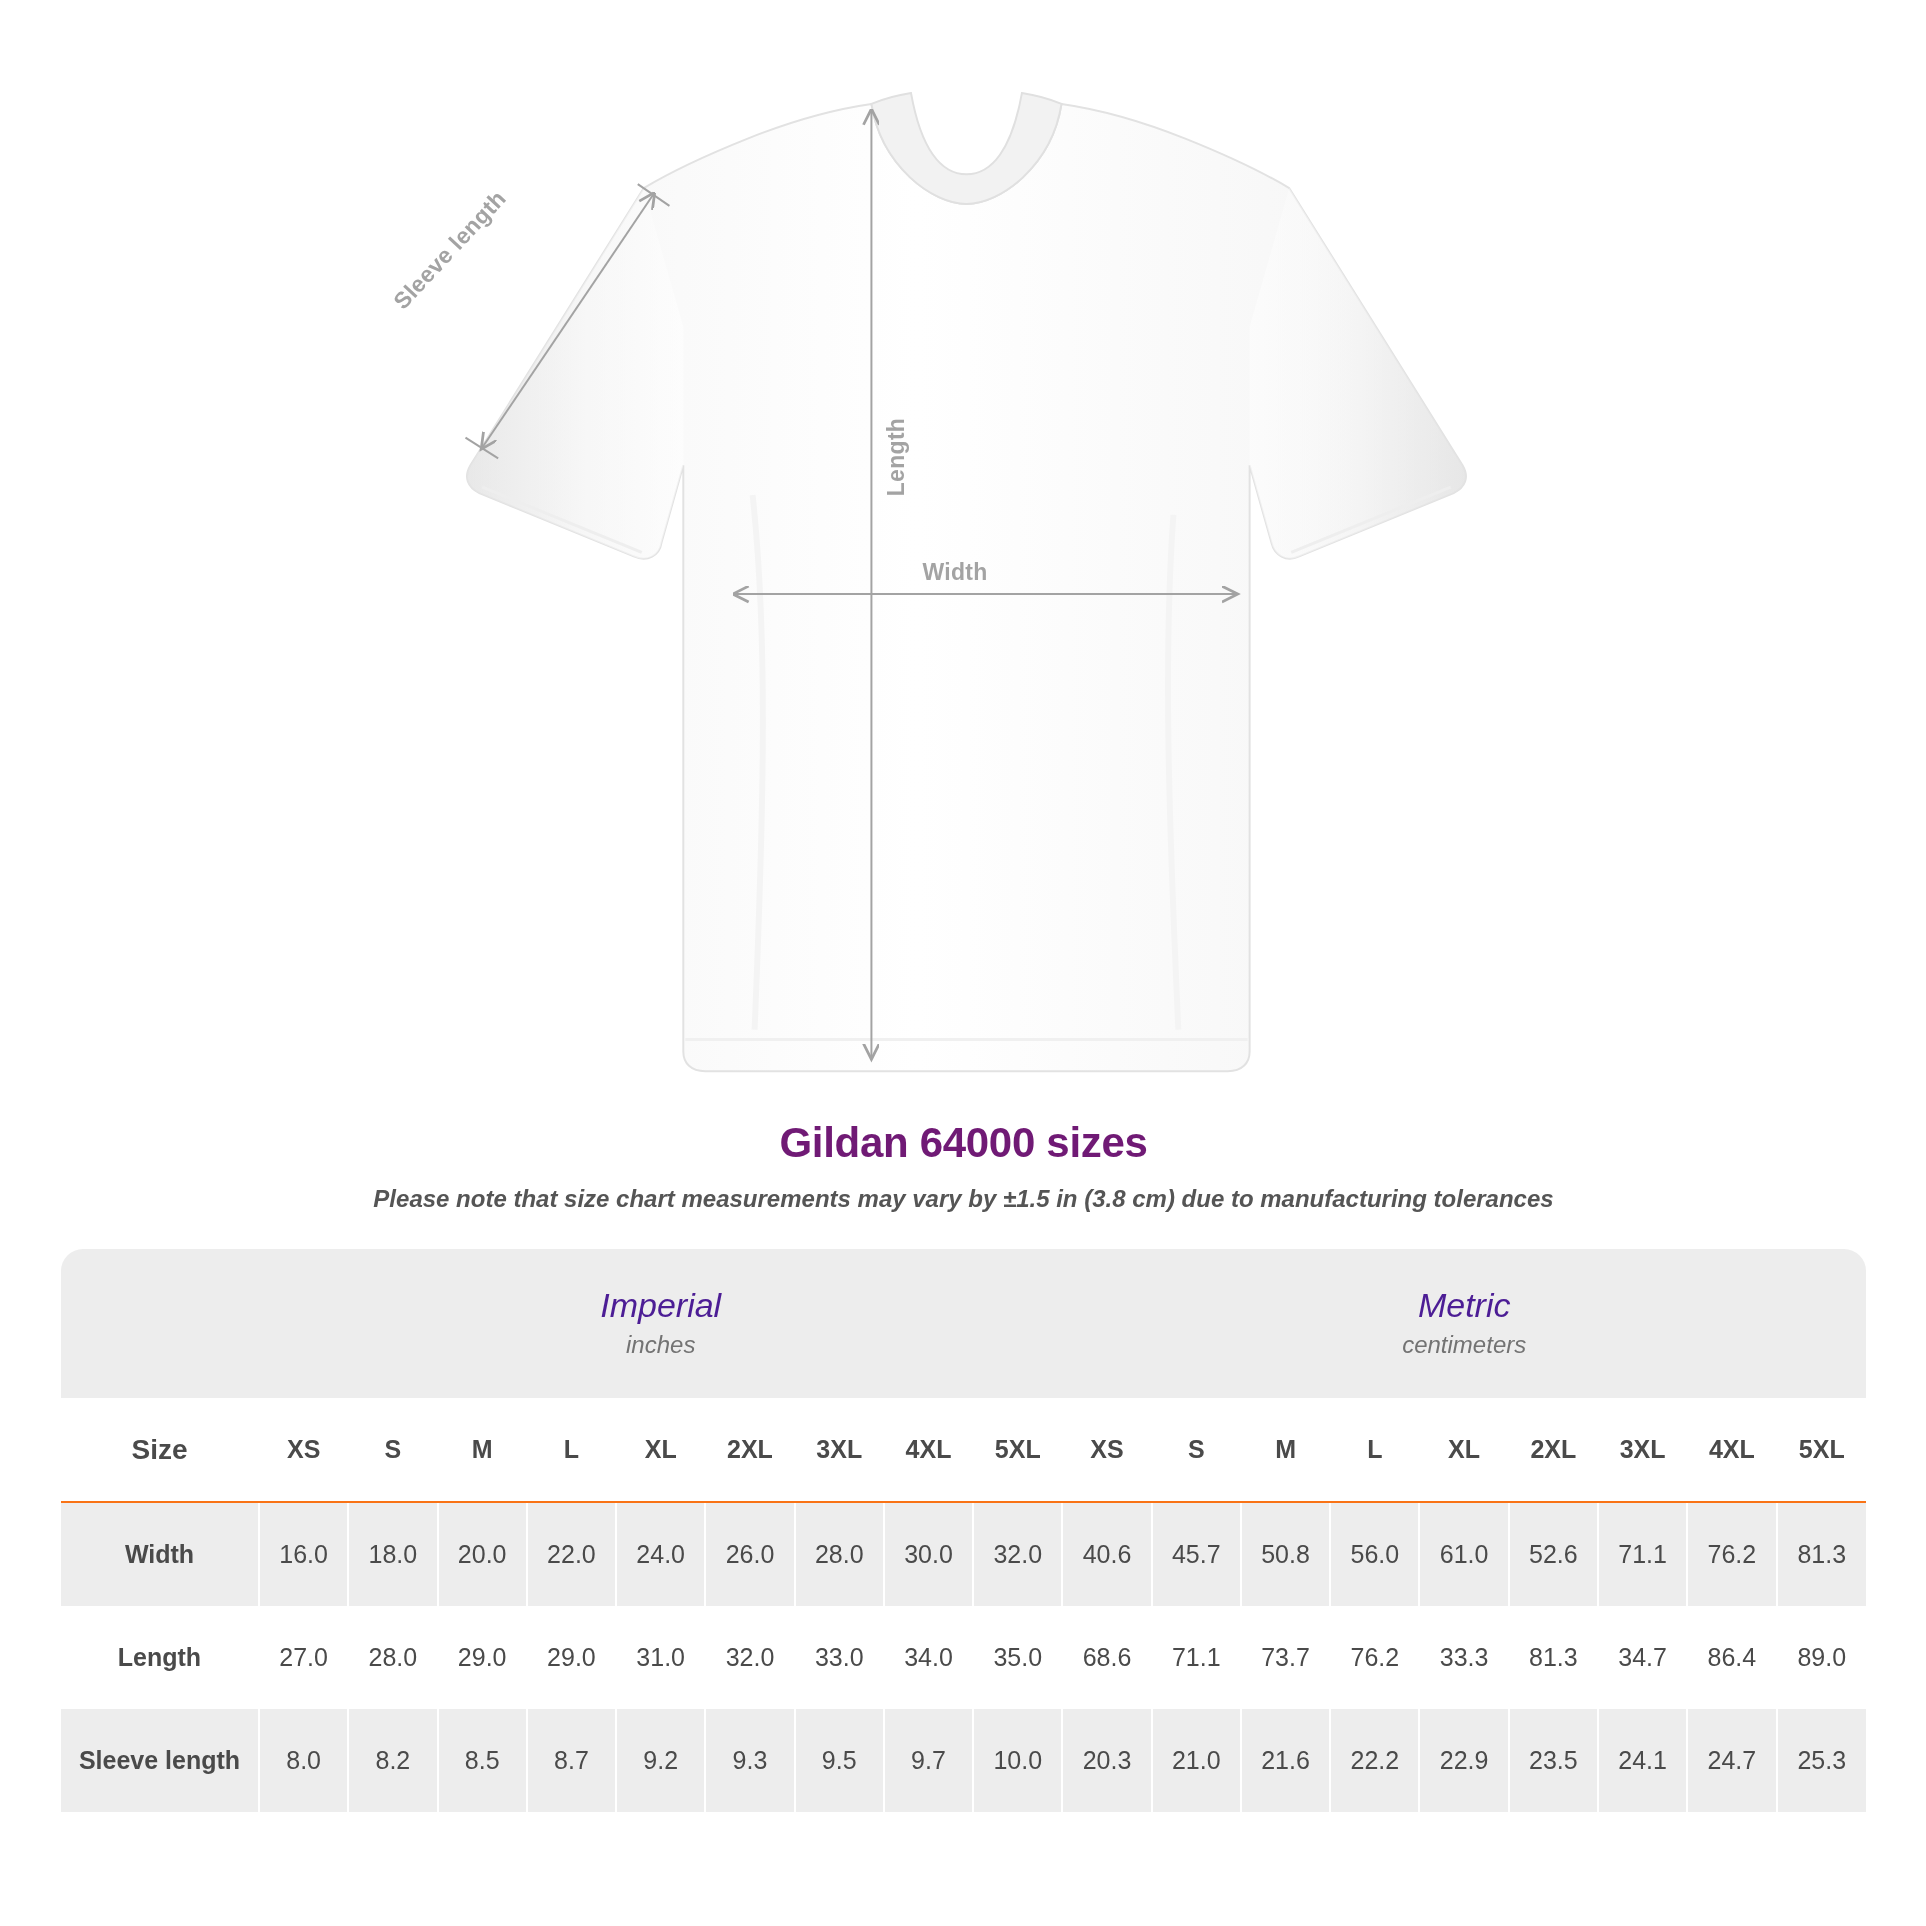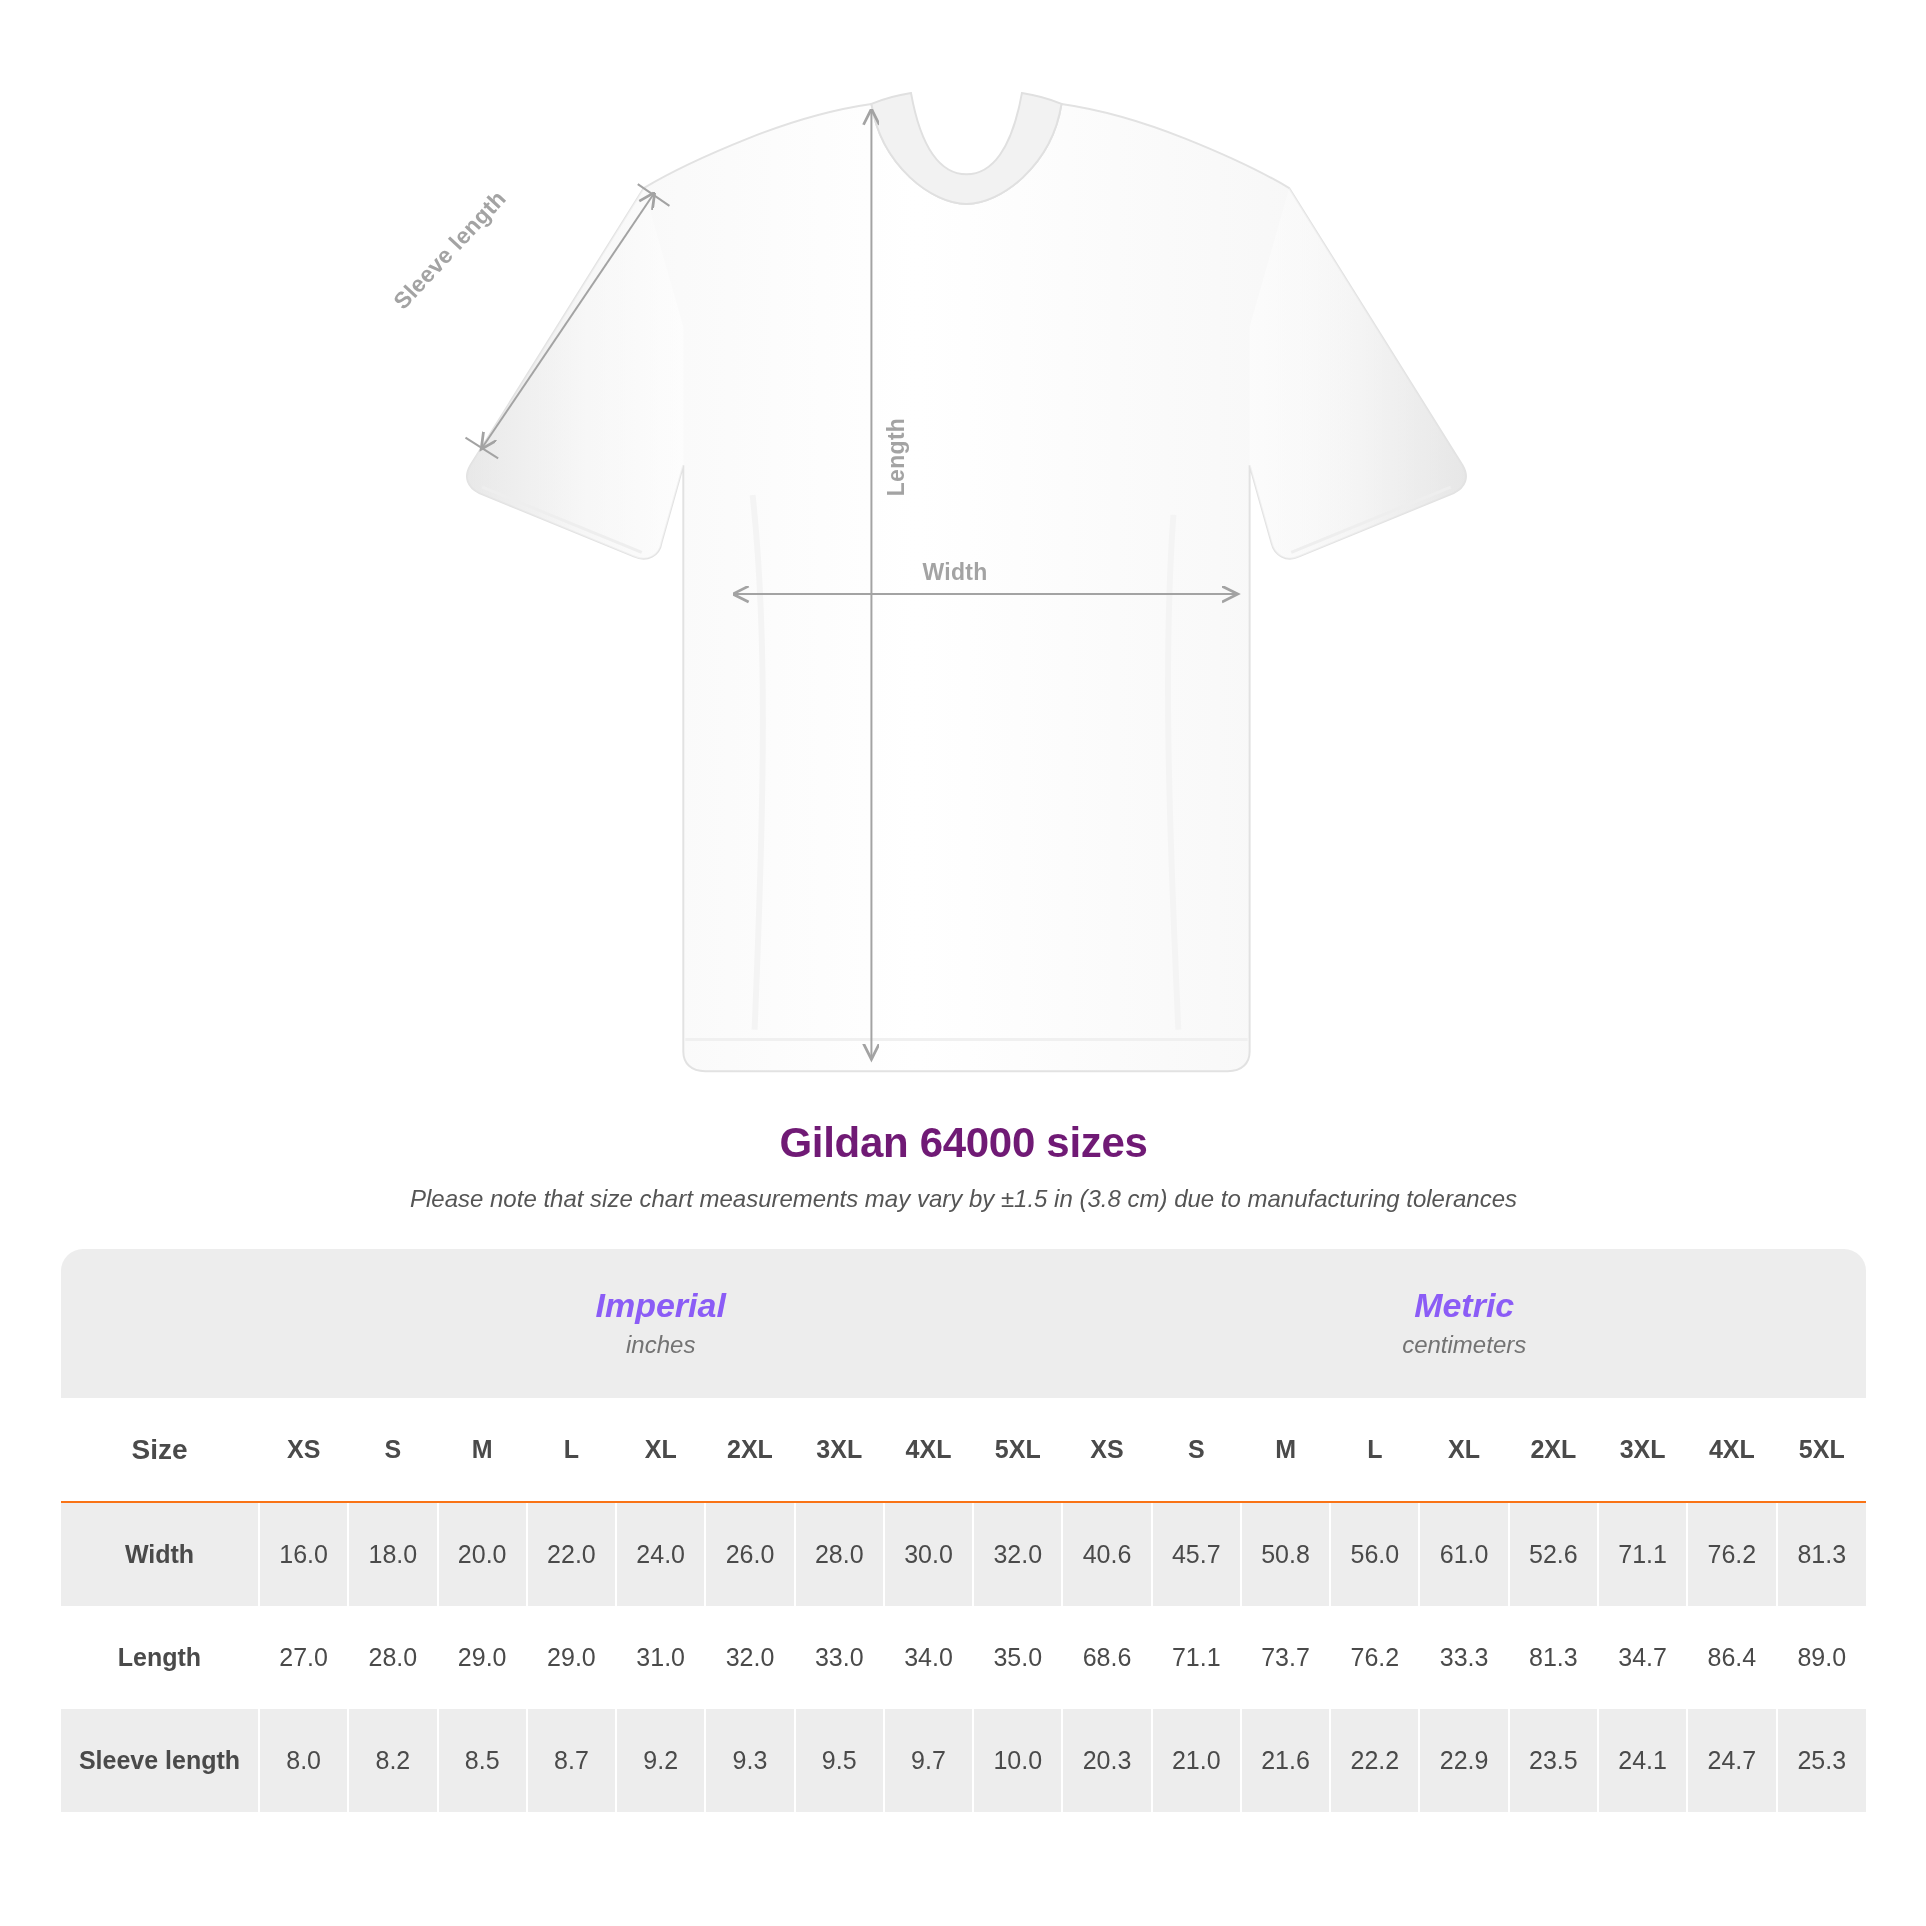--- a/index.html
+++ b/index.html
@@ -65,20 +65,21 @@
     font-size: 42px;
     font-weight: bold;
     color: #701a75;
     letter-spacing: -0.3px;
   }
   .chart-note {
     margin-top: 18px;
     font-size: 24px;
     font-style: italic;
     color: #555555;
+    font-weight: bold;
   }
 
   
   .table-wrap {
     margin: 36px 61px 0 61px;
     border-radius: 22px 22px 0 0;
     overflow: hidden;
   }
   table.size-table {
     width: 100%;
@@ -94,22 +95,22 @@
   }
   
   .unit-row td {
     background: #ededed;
     height: 149px;
     padding-top: 4px;
   }
   .unit-name {
     font-size: 34px;
     font-style: italic;
-    font-weight: bold;
-    color: #8b5cf6;
+    font-weight: normal;
+    color: #4c1d95;
     line-height: 1.25;
   }
   .unit-sub {
     font-size: 24px;
     font-style: italic;
     color: #737373;
     line-height: 1.5;
   }
   .size-row td {
     background: #ffffff;

